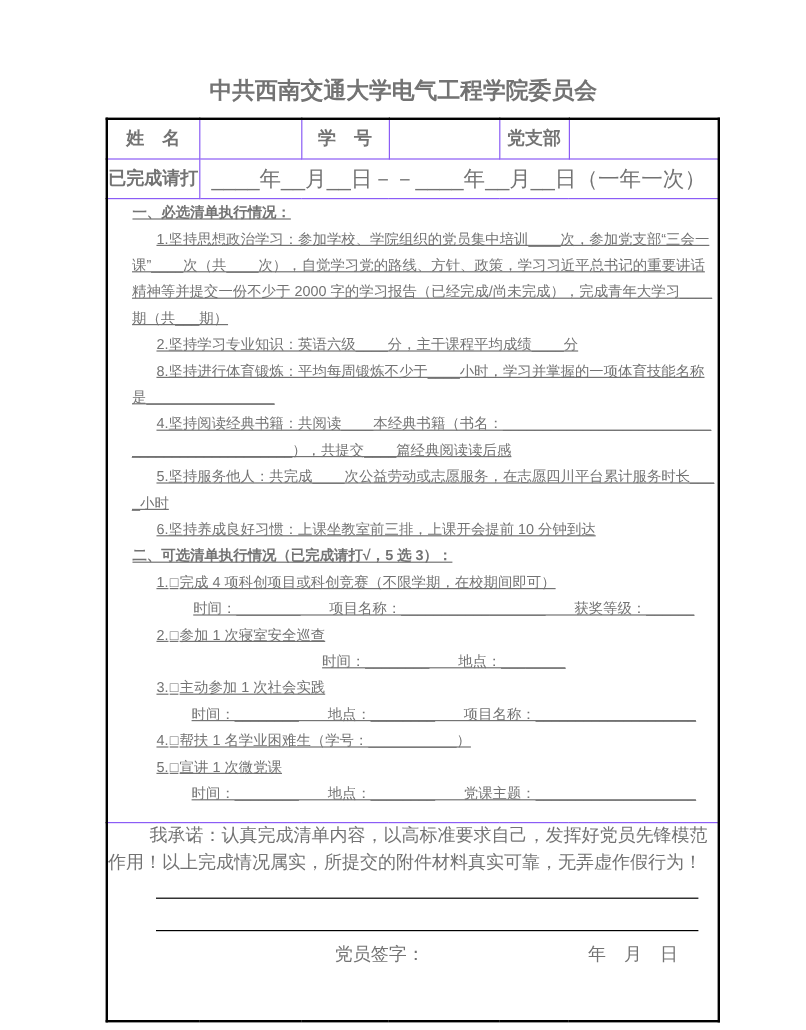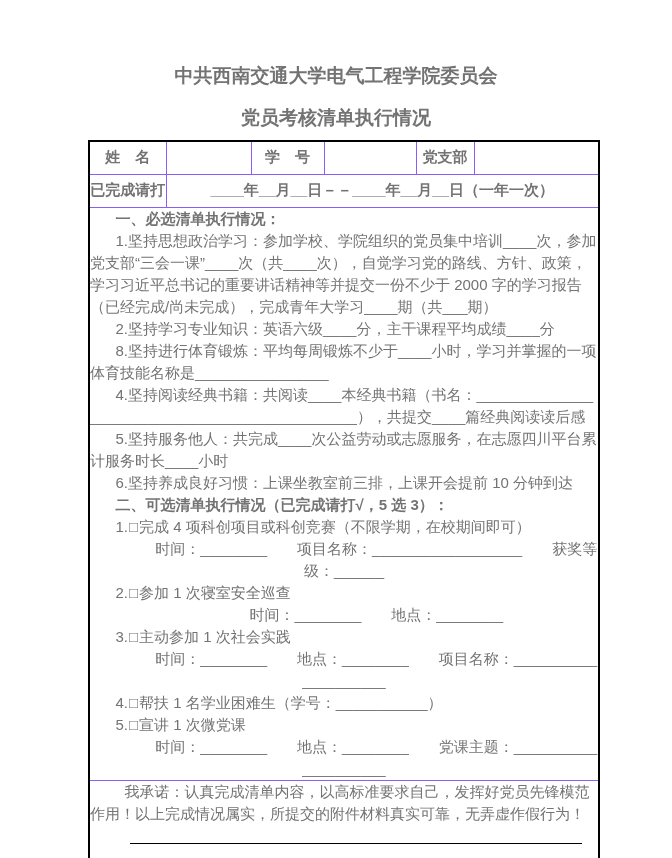--- a/index.html
+++ b/index.html
@@ -19,29 +19,29 @@
     font-size: 19px; font-weight: 700;
   }
   table.form {
     margin: 9px 0 0 88px; width: 510px;
     border-collapse: collapse; table-layout: fixed;
     border: 2px solid #000;
   }
   table.form td { border: 1px solid #8b5cf6; padding: 0; }
   .hcell { height: 33px; }
   .lbl { font-size: 15px; font-weight: 700; text-align: center; }
-  .time-value { font-size: 15px; font-weight: 700; text-align: center; }
+  .time-value { font-size: 18px; font-weight: 400; text-align: center; }
   .main-cell {
     height: 520px; vertical-align: top;
-    font-size: 15px; line-height: 22px;
-    padding: 3px 3px 0 3px; word-break: break-all; overflow: hidden;
+    font-size: 12px; line-height: 22px;
+    padding: 3px 3px 0 3px; word-break: break-all; overflow: hidden; text-decoration: underline;
   }
   .main-cell p, .pledge-cell p { margin: 0; }
   .sec-heading { font-weight: 700; text-indent: 1.7em; }
-  .item { text-indent: 1.7em; }
+  .item { text-indent: 1.7em; padding-left: 20px; }
   .fields { text-indent: 4.3em; text-align: center; }
   .cb { margin: 0 1px; }
   .pledge-cell {
     height: 166px; vertical-align: top;
     font-size: 15px; line-height: 22px;
     padding: 7px 4px 0 4px; overflow: hidden;
   }
   .pledge-text { text-indent: 2.3em; }
   .sig-line { margin-left: 40px; margin-right: 16px; border-bottom: 1px solid #000; }
   .line1 { height: 19px; }
@@ -49,21 +49,20 @@
   .sig-row { display: flex; margin-top: 9px; }
   .sig-member { margin-left: 189px; }
   .sig-date { margin-left: auto; margin-right: 33px; }
 </style>
 </head>
 <body>
 
 <div class="page">
 
   <div class="org-title">中共西南交通大学电气工程学院委员会</div>
-  <div class="form-title">党员考核清单执行情况</div>
 
   <table class="form">
     <colgroup>
       <col style="width:77px">
         <col style="width:85px">
         <col style="width:73px">
       <col style="width:92px">
         <col style="width:58px">
         <col style="width:125px">
     </colgroup>

